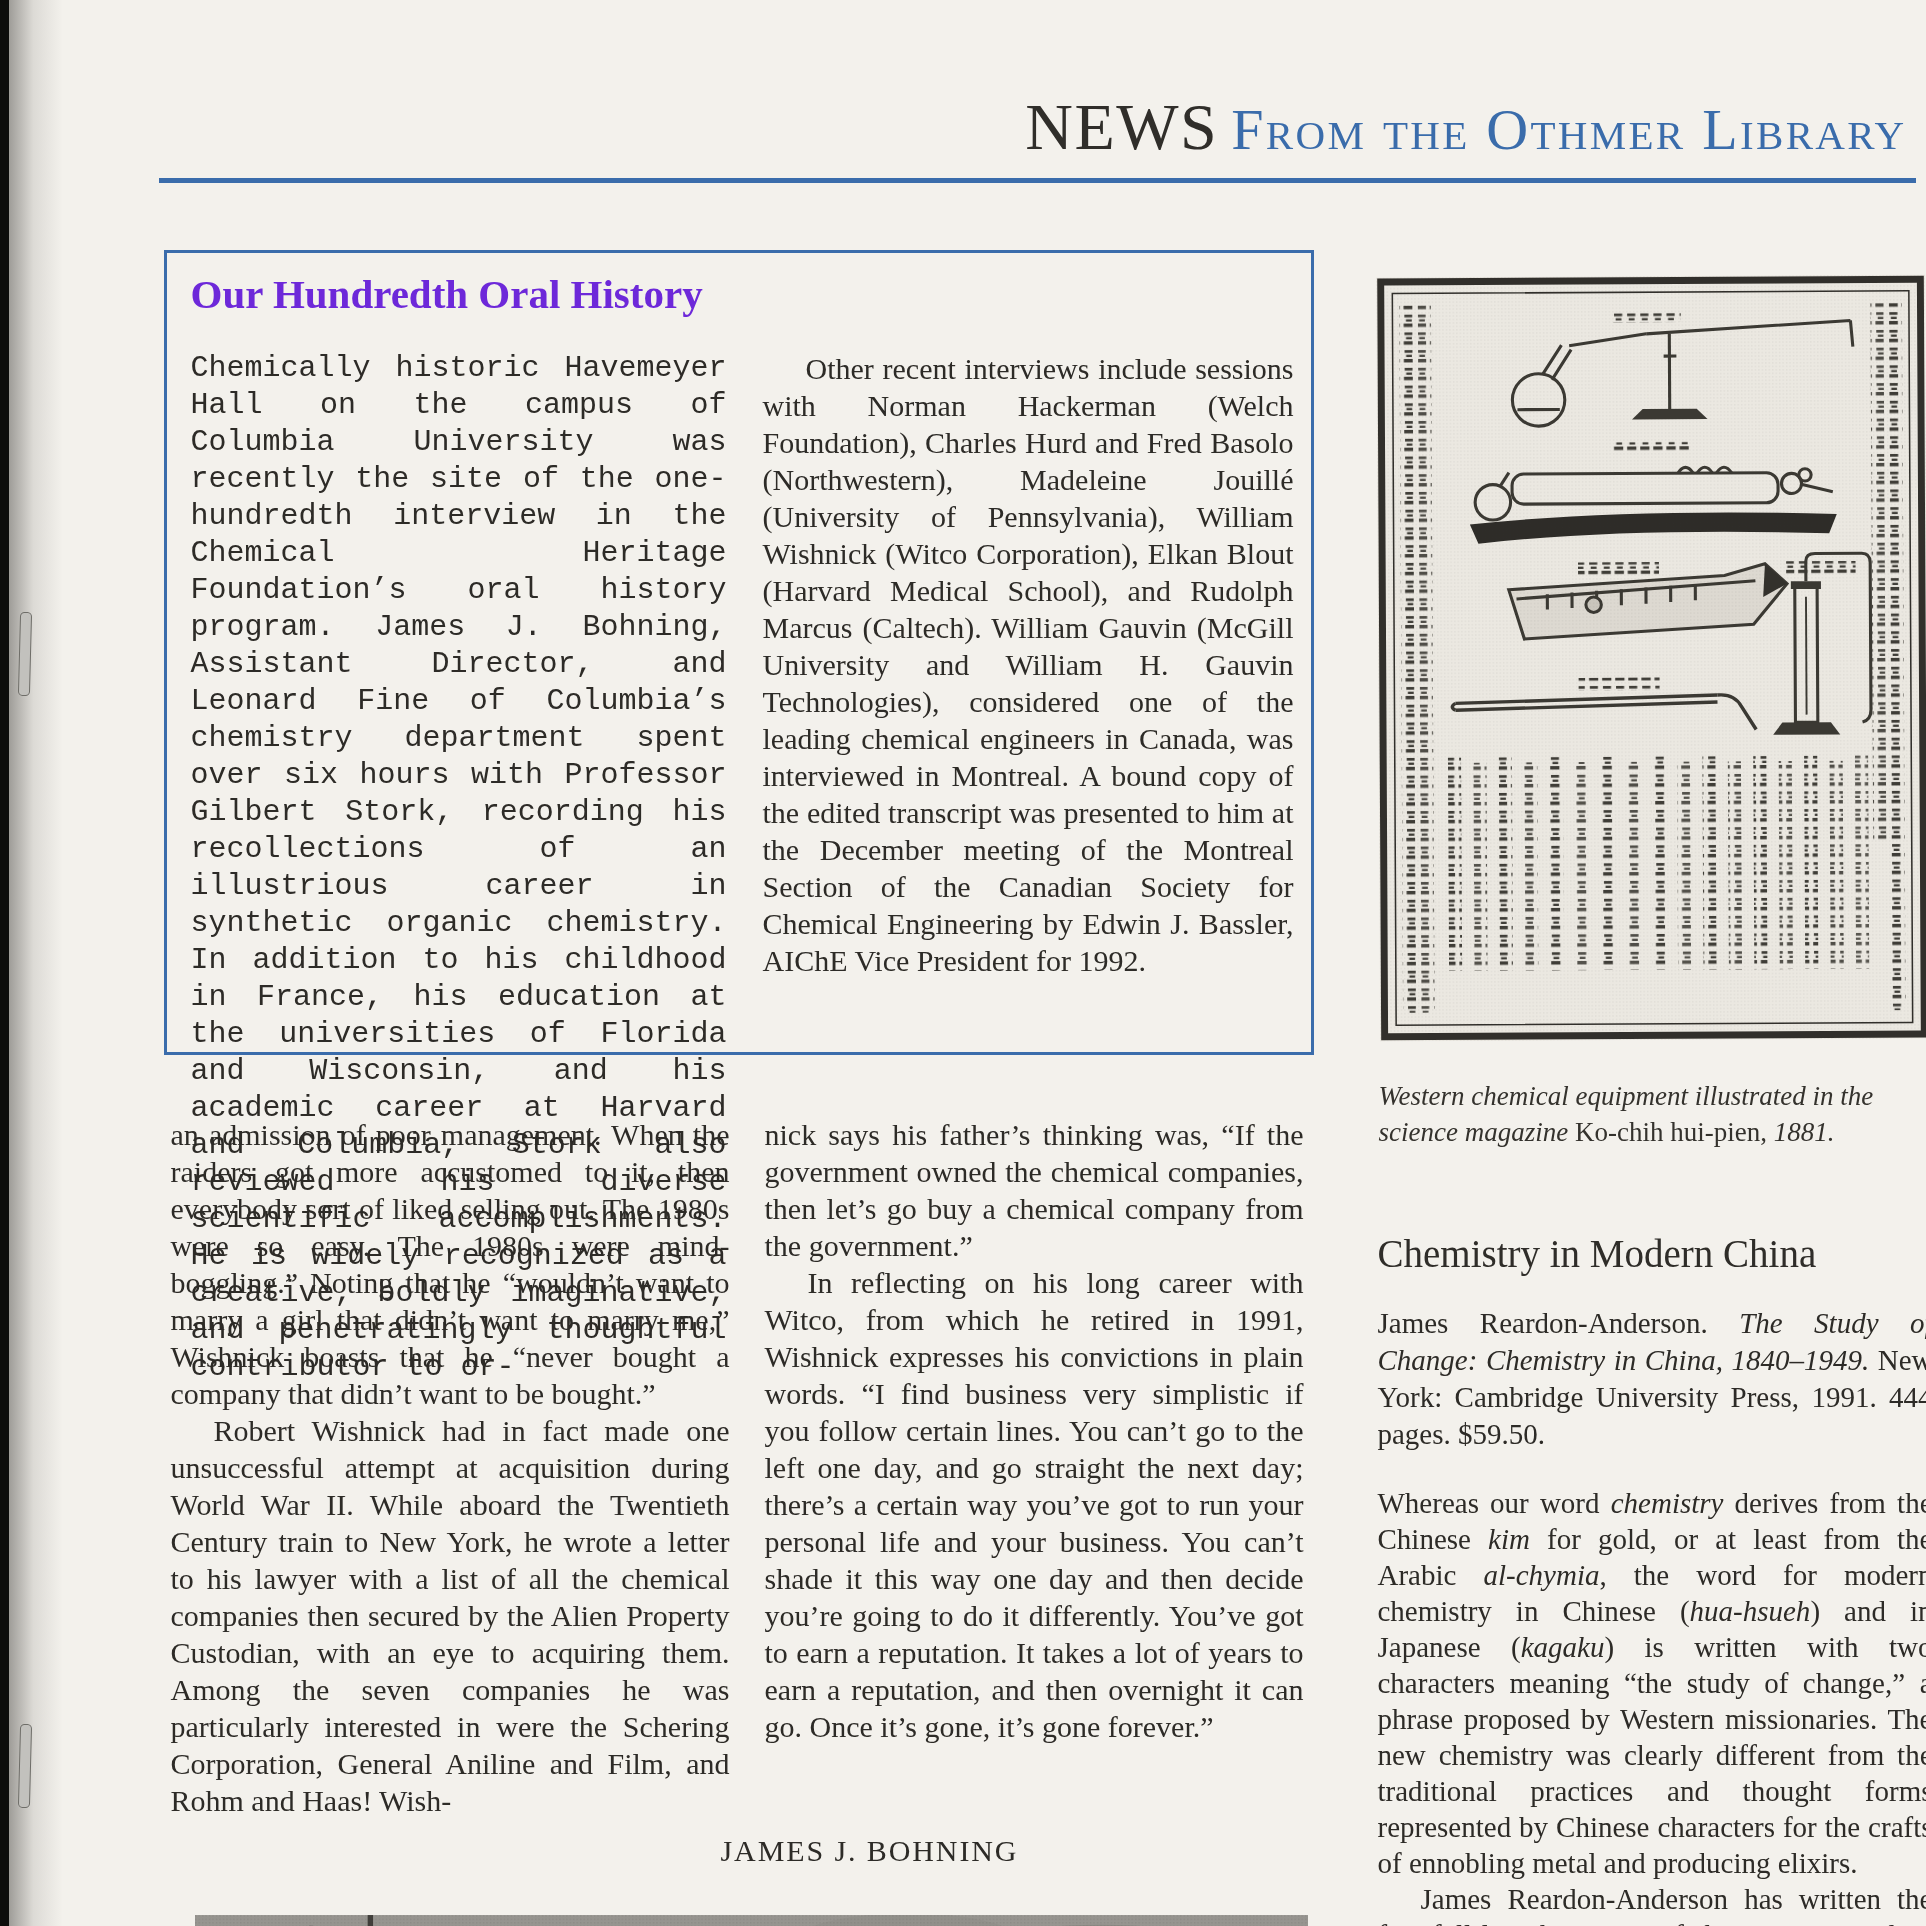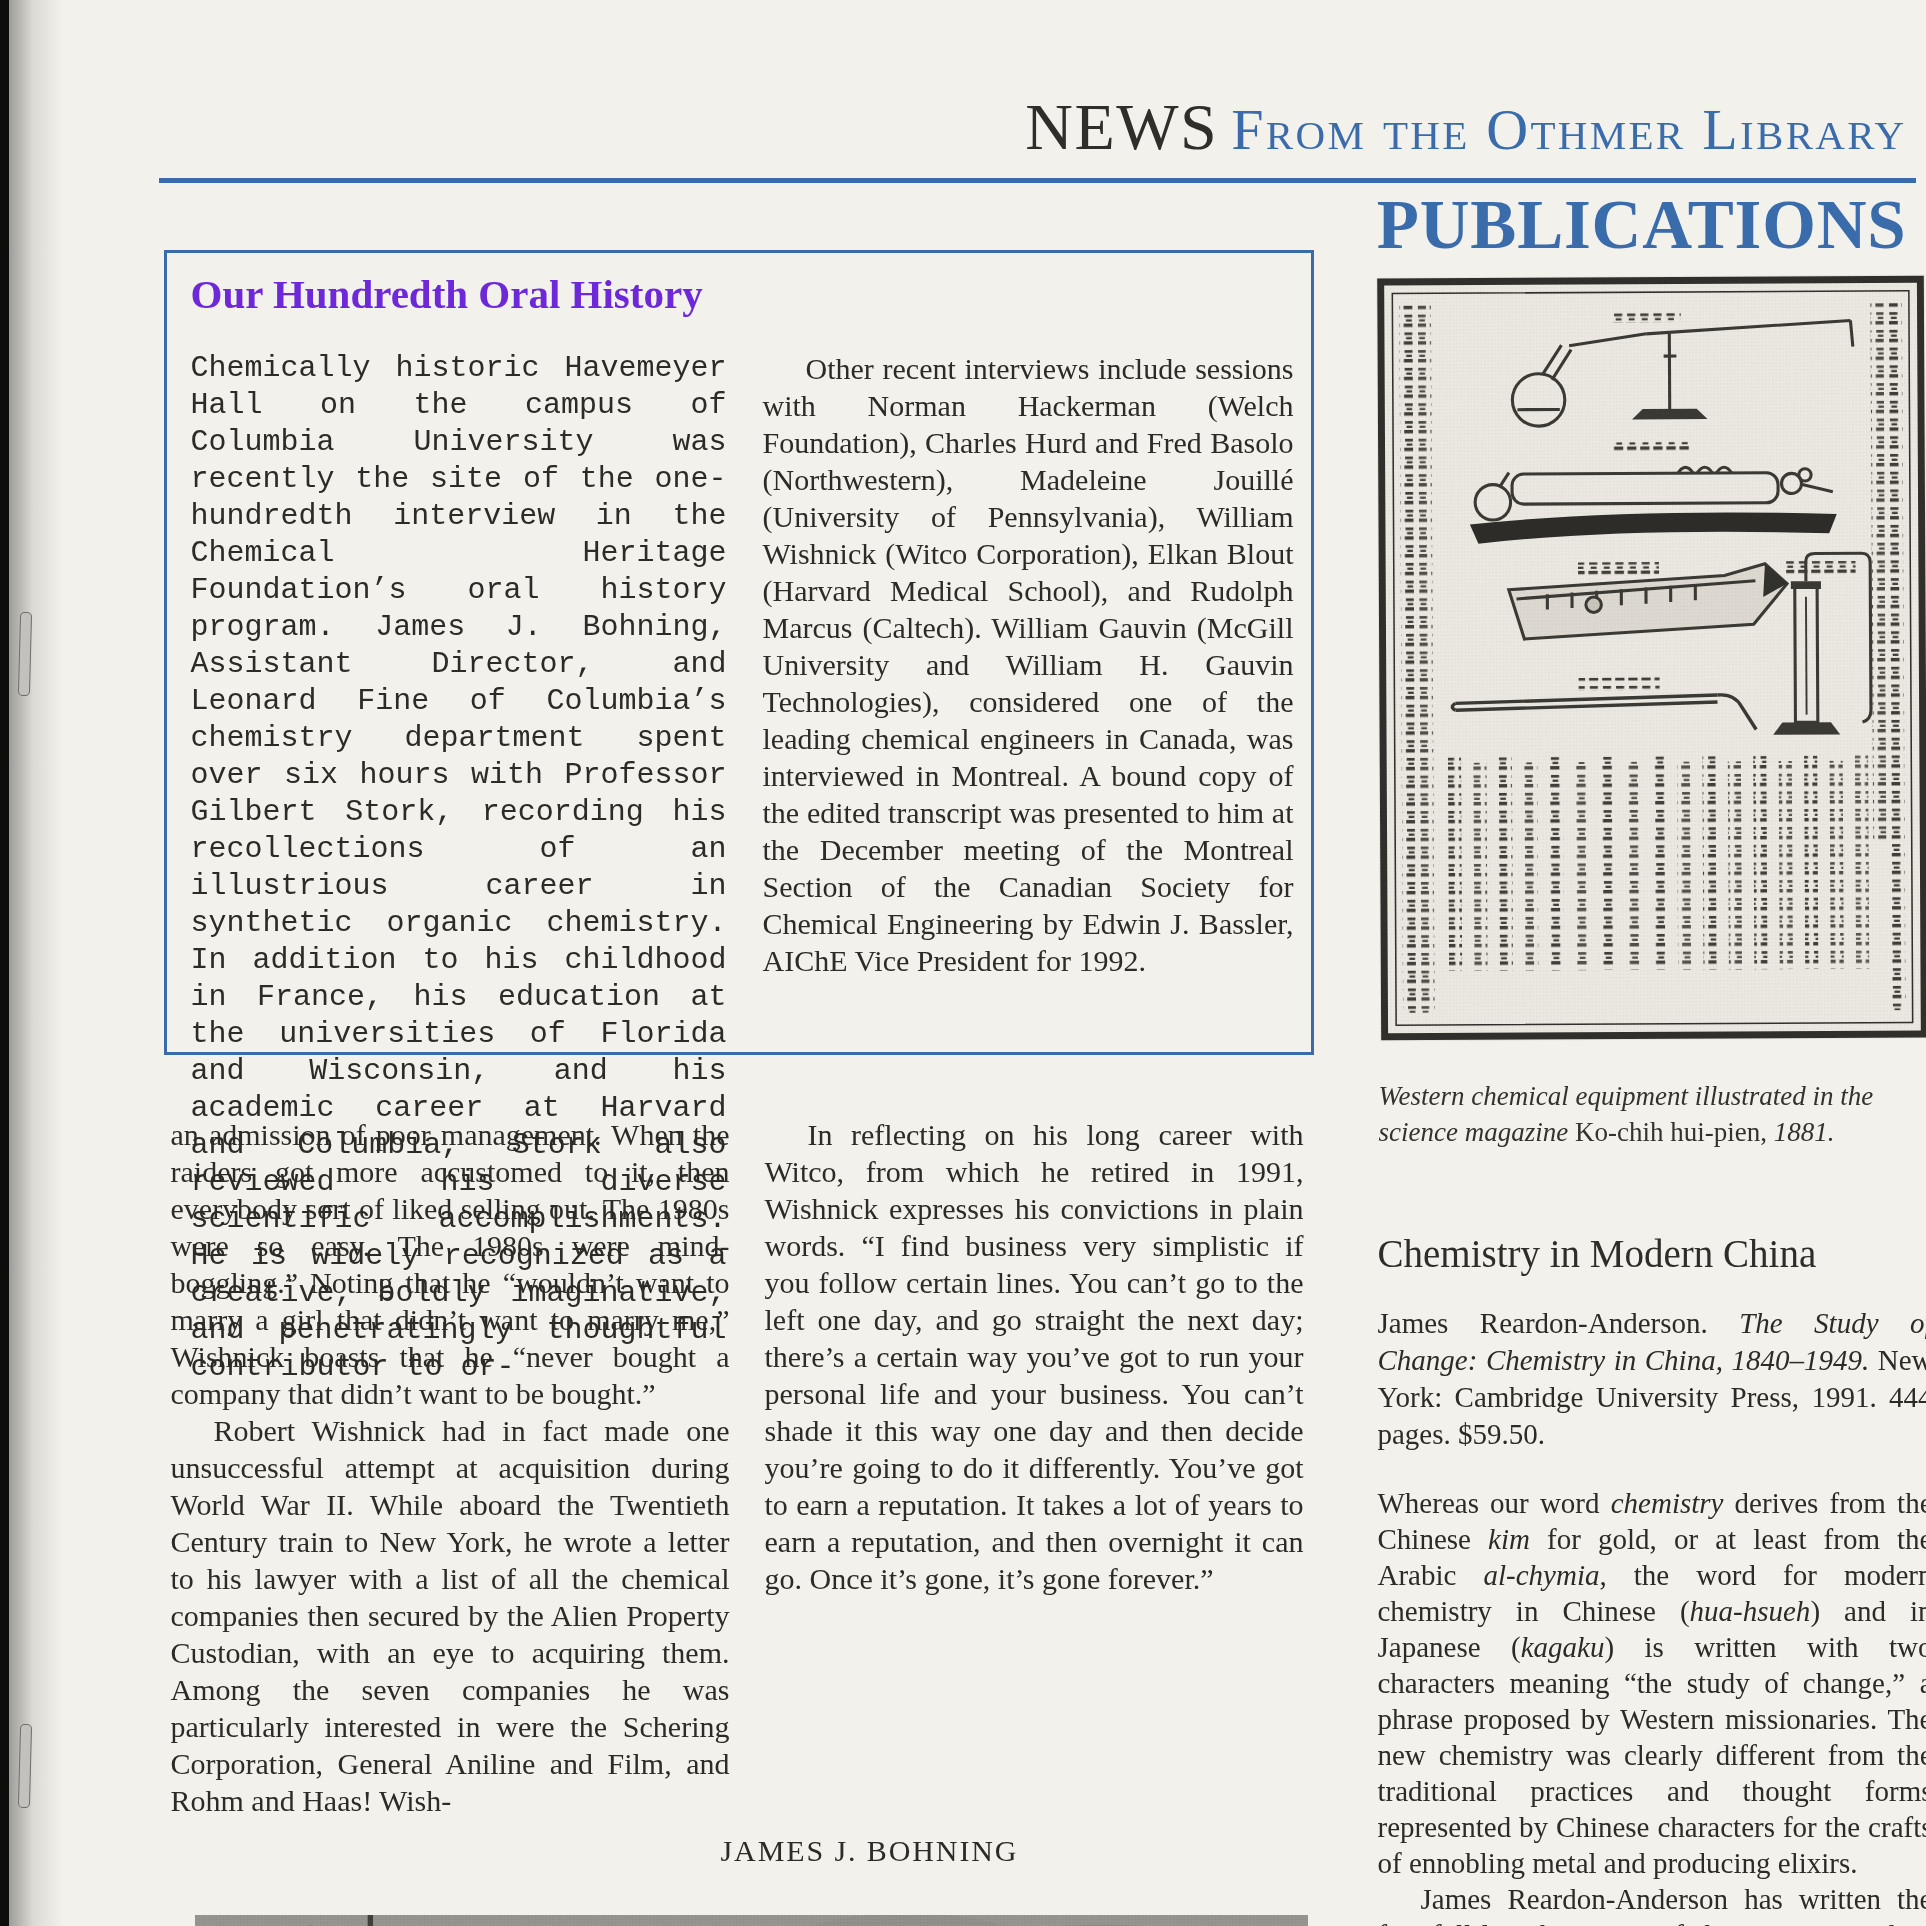--- a/index.html
+++ b/index.html
@@ -52,37 +52,37 @@
 </head>
 <body>
 
 <div class="page">
   <div class="paper">
 
     <div class="abs hdr-line1">
       <span class="hdr-news">NEWS</span><span class="hdr-lib">From the Othmer Library</span>
     </div>
     <div class="abs rule rule1"></div>
-    <div class="abs hdr-pub">PUBLICATIONS</div>
 
     <div class="abs ohbox">
       <div class="abs ohtitle">Our Hundredth Oral History</div>
       <div class="abs col ohcol1">
         <p>Chemically historic Havemeyer Hall on the campus of Columbia University was recently the site of the one-hundredth interview in the Chemical Heritage Foundation’s oral history program. James J. Bohning, Assistant Director, and Leonard Fine of Columbia’s chemistry department spent over six hours with Professor Gilbert Stork, recording his recollections of an illustrious career in synthetic organic chemistry. In addition to his childhood in France, his education at the universities of Florida and Wisconsin, and his academic career at Harvard and Columbia, Stork also reviewed his diverse scientific accomplishments. He is widely recognized as a creative, boldly imaginative, and penetratingly thoughtful contributor to or-</p>
       </div>
       <div class="abs col ohcol2">
         <p class="indent">Other recent interviews include sessions with Norman Hackerman (Welch Foundation), Charles Hurd and Fred Basolo (Northwestern), Madeleine Jouillé (University of Pennsylvania), William Wishnick (Witco Corporation), Elkan Blout (Harvard Medical School), and Rudolph Marcus (Caltech). William Gauvin (McGill University and William H. Gauvin Technologies), considered one of the leading chemical engineers in Canada, was interviewed in Montreal. A bound copy of the edited transcript was presented to him at the December meeting of the Montreal Section of the Canadian Society for Chemical Engineering by Edwin J. Bassler, AIChE Vice President for 1992.</p>
       </div>
     </div>
 
     <div class="abs col lcol1">
       <p>an admission of poor management. When the raiders got more accustomed to it, then everybody sort of liked selling out. The 1980s were so easy. The 1980s were mind-boggling.” Noting that he “wouldn’t want to marry a girl that didn’t want to marry me,” Wishnick boasts that he “never bought a company that didn’t want to be bought.”</p>
       <p class="indent">Robert Wishnick had in fact made one unsuccessful attempt at acquisition during World War II. While aboard the Twentieth Century train to New York, he wrote a letter to his lawyer with a list of all the chemical companies then secured by the Alien Property Custodian, with an eye to acquiring them. Among the seven companies he was particularly interested in were the Schering Corporation, General Aniline and Film, and Rohm and Haas! Wish-</p>
     </div>
     <div class="abs col lcol2">
+      <p>nick says his father’s thinking was, “If the government owned the chemical companies, then let’s go buy a chemical company from the government.”</p>
       <p class="indent">In reflecting on his long career with Witco, from which he retired in 1991, Wishnick expresses his convictions in plain words. “I find business very simplistic if you follow certain lines. You can’t go to the left one day, and go straight the next day; there’s a certain way you’ve got to run your personal life and your business. You can’t shade it this way one day and then decide you’re going to do it differently. You’ve got to earn a reputation. It takes a lot of years to earn a reputation, and then overnight it can go. Once it’s gone, it’s gone forever.”</p>
     </div>
     <div class="abs byline">JAMES J. BOHNING</div>
 
     <div class="abs illu">
       <svg width="549" height="764" viewBox="0 0 1424 1982">
         <defs>
           <pattern id="cjk" width="34" height="46" patternUnits="userSpaceOnUse">
             <rect x="5" y="5" width="21" height="7" fill="#3f3d37"></rect>
             <rect x="9" y="17" width="15" height="6" fill="#3f3d37"></rect>

